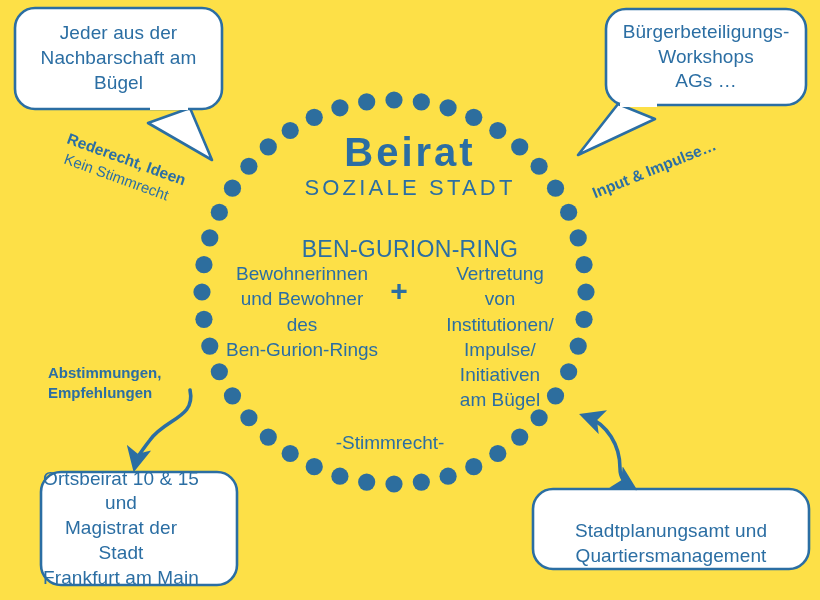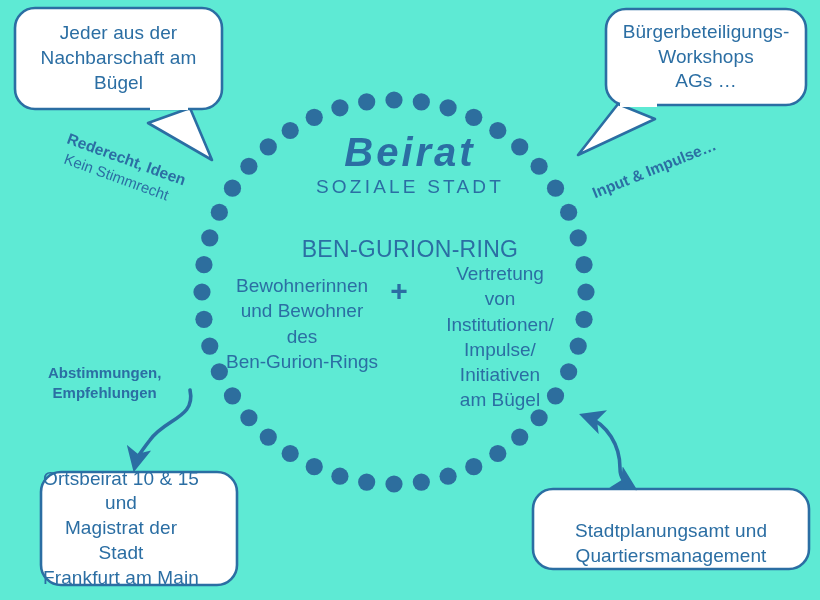--- a/index.html
+++ b/index.html
@@ -9,21 +9,21 @@
     background: #ffffff;
   }
   body {
     font-family: "Liberation Sans", sans-serif;
   }
   #stage {
     position: relative;
     width: 820px;
     height: 600px;
     overflow: hidden;
-    background: #5eead4;
+    background: #fde047;
   }
   #stage svg.layer {
     position: absolute;
     left: 0;
     top: 0;
     width: 820px;
     height: 600px;
     overflow: visible;
   }
   .txt {
@@ -48,46 +48,44 @@
   }
   
   #title-beirat {
     left: 0; right: 0;
     top: 128px;
     font-size: 40px;
     font-weight: bold;
     letter-spacing: 3px;
     color: #2b6ea3;
     text-align: center;
-    font-style: italic;
   }
   #title-sub1 {
     left: 0; right: 0;
     top: 175px;
-    font-size: 19px;
+    font-size: 22px;
     letter-spacing: 3.2px;
     color: #2b6ea3;
     text-align: center;
   }
   #title-sub2 {
     left: 0; right: 0;
     top: 203px;
     font-size: 23px;
     letter-spacing: .3px;
     color: #2b6ea3;
     text-align: center;
     margin-top: 32px;
   }
   #col-left {
     left: 212px;
     top: 261px;
     width: 180px;
     font-size: 19px;
     line-height: 1.33;
-    margin-top: 12px;
   }
   #col-right {
     left: 420px;
     top: 261px;
     width: 160px;
     font-size: 19px;
     line-height: 1.33;
   }
   #plus-sign {
     left: 384px;
@@ -133,21 +131,21 @@
     transform: rotate(-22deg);
     transform-origin: 0 0;
     text-align: left;
   }
   #lbl-abstimmungen {
     left: 48px;
     top: 363px;
     font-size: 15px;
     font-weight: bold;
     line-height: 1.35;
-    text-align: center;
+    text-align: left;
   }
   #lbl-beratung {
     left: 631px;
     top: 402px;
     font-size: 15px;
     font-weight: bold;
     line-height: 1.35;
     text-align: left;
   }
   #lbl-beratung .sub {
@@ -264,20 +262,21 @@
 und Bewohner
 des
 Ben-Gurion-Rings</div>
   <div class="txt" id="plus-sign">+</div>
   <div class="txt" id="col-right">Vertretung
 von
 Institutionen/
 Impulse/
 Initiativen
 am Bügel</div>
+  <div class="txt" id="stimmrecht">-Stimmrecht-</div>
 
   <div class="rot-label" id="lbl-rederecht">
     <span>Rederecht, Ideen</span>
     <span class="sub">Kein Stimmrecht</span>
   </div>
 
   <div class="rot-label" id="lbl-input">
     <span>Input &amp; Impulse…</span>
   </div>
 

